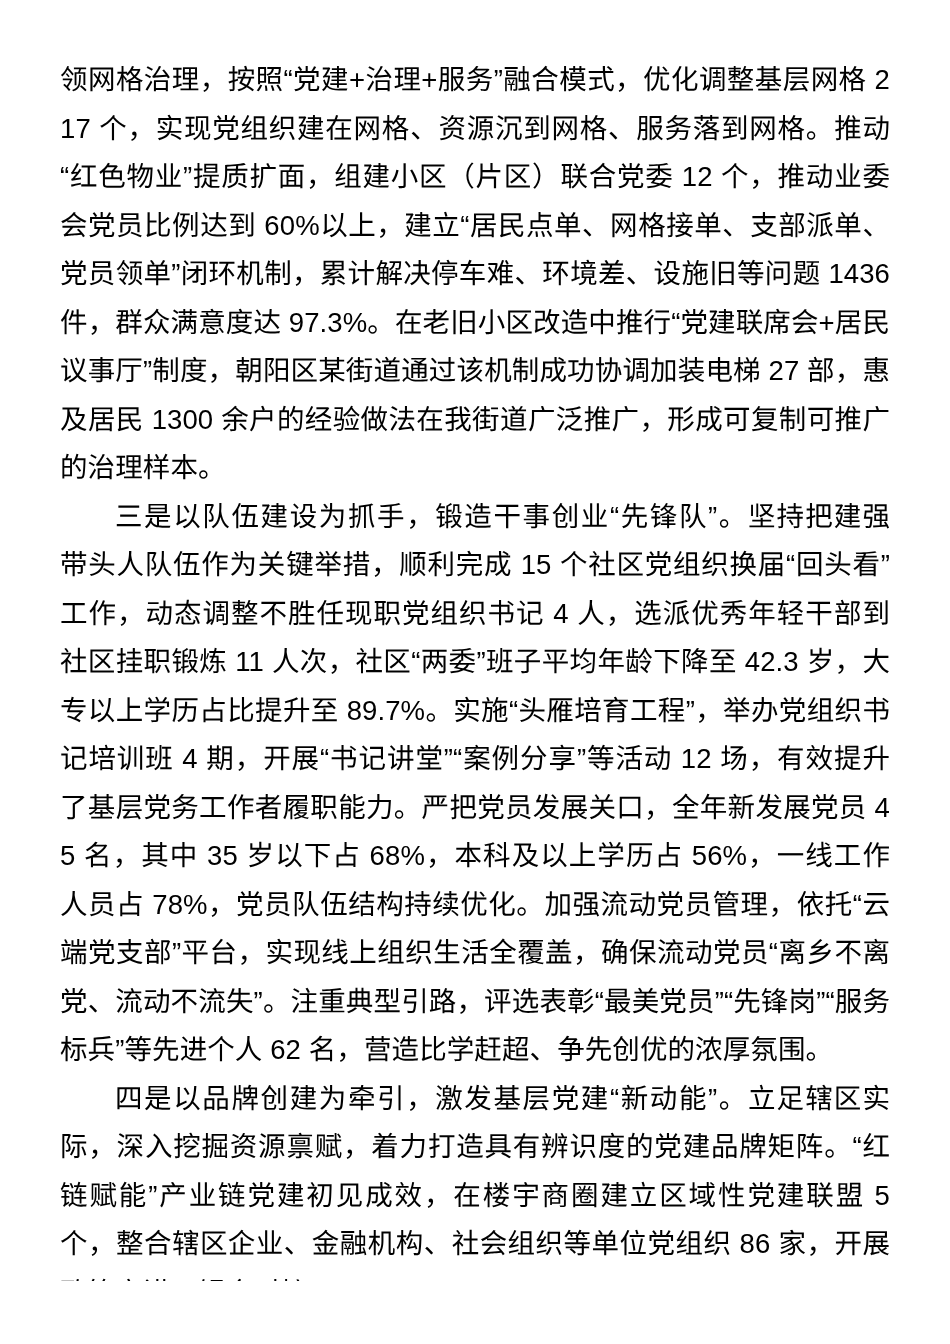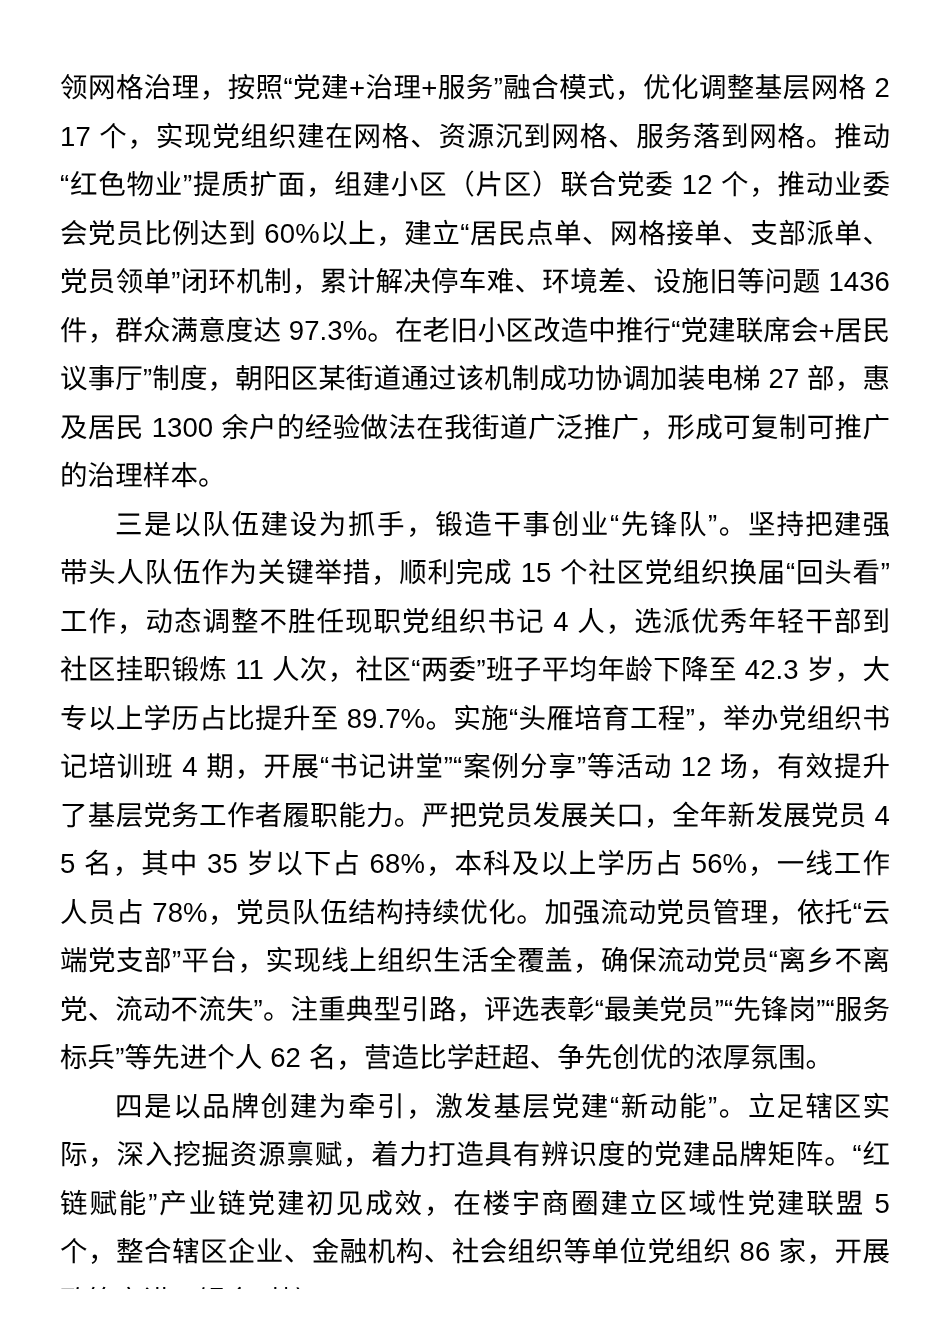--- a/index.html
+++ b/index.html
@@ -9,21 +9,21 @@
     background: #ffffff;
   }
   body {
     font-family: "Liberation Sans", "DejaVu Sans", sans-serif;
     color: #000000;
   }
   .page {
     position: relative;
     width: 950px;
     height: 1281px;
-    margin: 8px auto;
+    margin: 0 auto;
     background: #ffffff;
     box-sizing: border-box;
     overflow: hidden;
     padding-left: 17px;
   }
   .doc-body {
     position: absolute;
     left: 60px;
     top: 56px;
     width: 830px;

